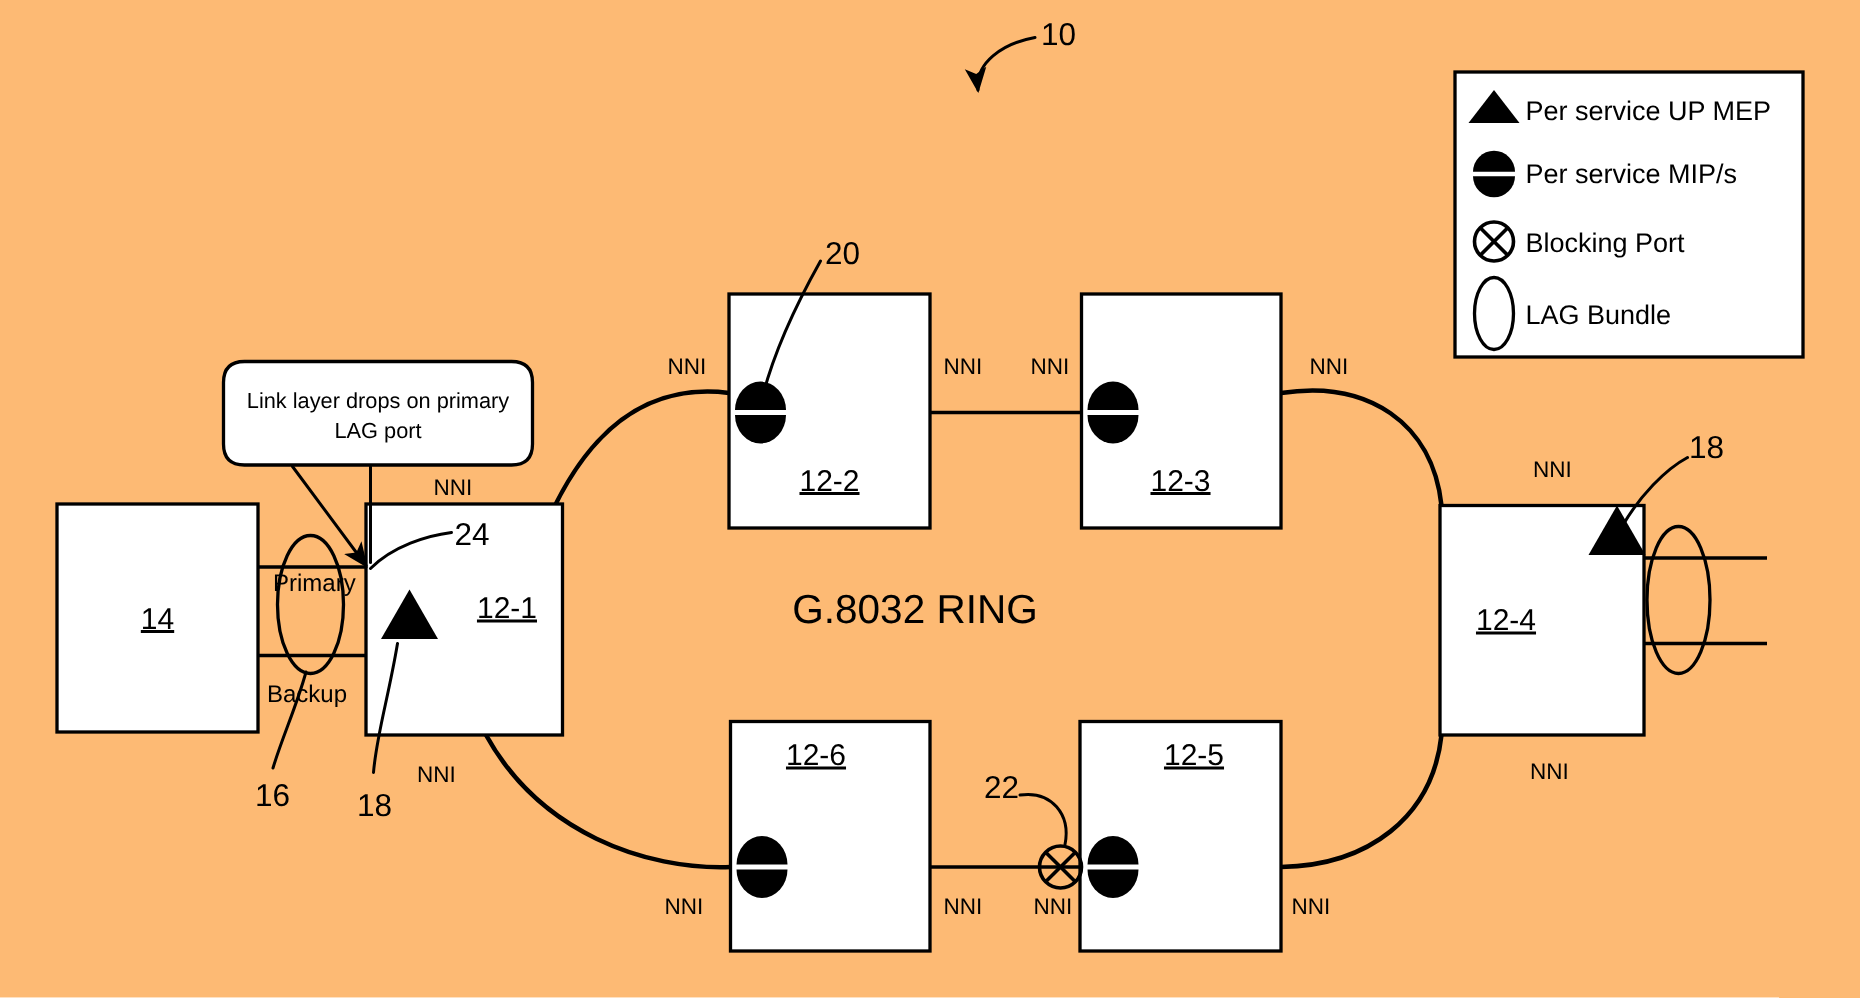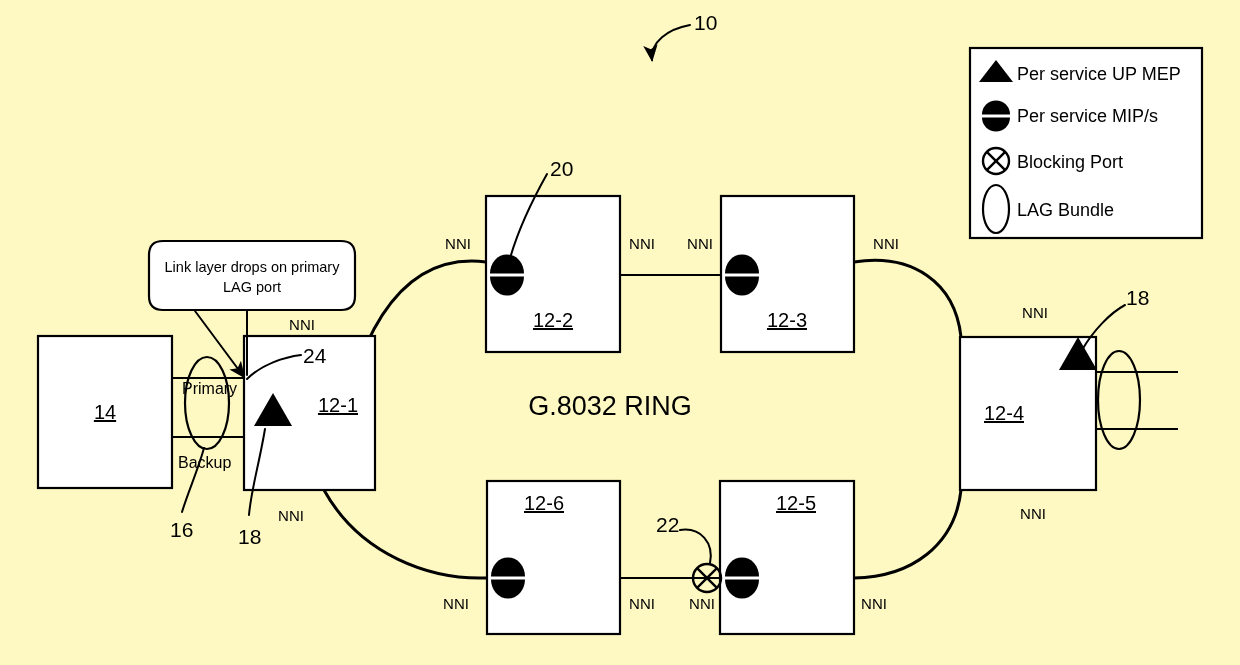--- a/index.html
+++ b/index.html
@@ -1,18 +1,18 @@
 <!DOCTYPE html>
 <html><head>
 <meta charset="utf-8">
 <style>
   html,body{margin:0;padding:0;background:#ffffff;}
   body{width:1240px;height:665px;overflow:hidden;
        font-family:"Liberation Sans","DejaVu Sans",sans-serif;}
-  #stage{position:relative;width:1240px;height:665px;background:#fef9c3;}
+  #stage{position:relative;width:1240px;height:665px;background:#fdba74;}
   svg{display:block;}
   .node-rect{fill:#ffffff;stroke:#000000;stroke-width:2.2;}
   .ring-path{fill:none;stroke:#000000;stroke-width:3;stroke-linecap:butt;}
   .link-line{stroke:#000000;stroke-width:2.2;}
   .leader{fill:none;stroke:#000000;stroke-width:2;stroke-linecap:round;}
   .lag-ellipse{fill:none;stroke:#000000;stroke-width:2.2;}
   .sym-fill{fill:#000000;}
   .sym-stroke{fill:none;stroke:#000000;stroke-width:2.4;}
   .callout-box{fill:#ffffff;stroke:#000000;stroke-width:2.2;}
   .legend-box{fill:#ffffff;stroke:#000000;stroke-width:2.2;}

